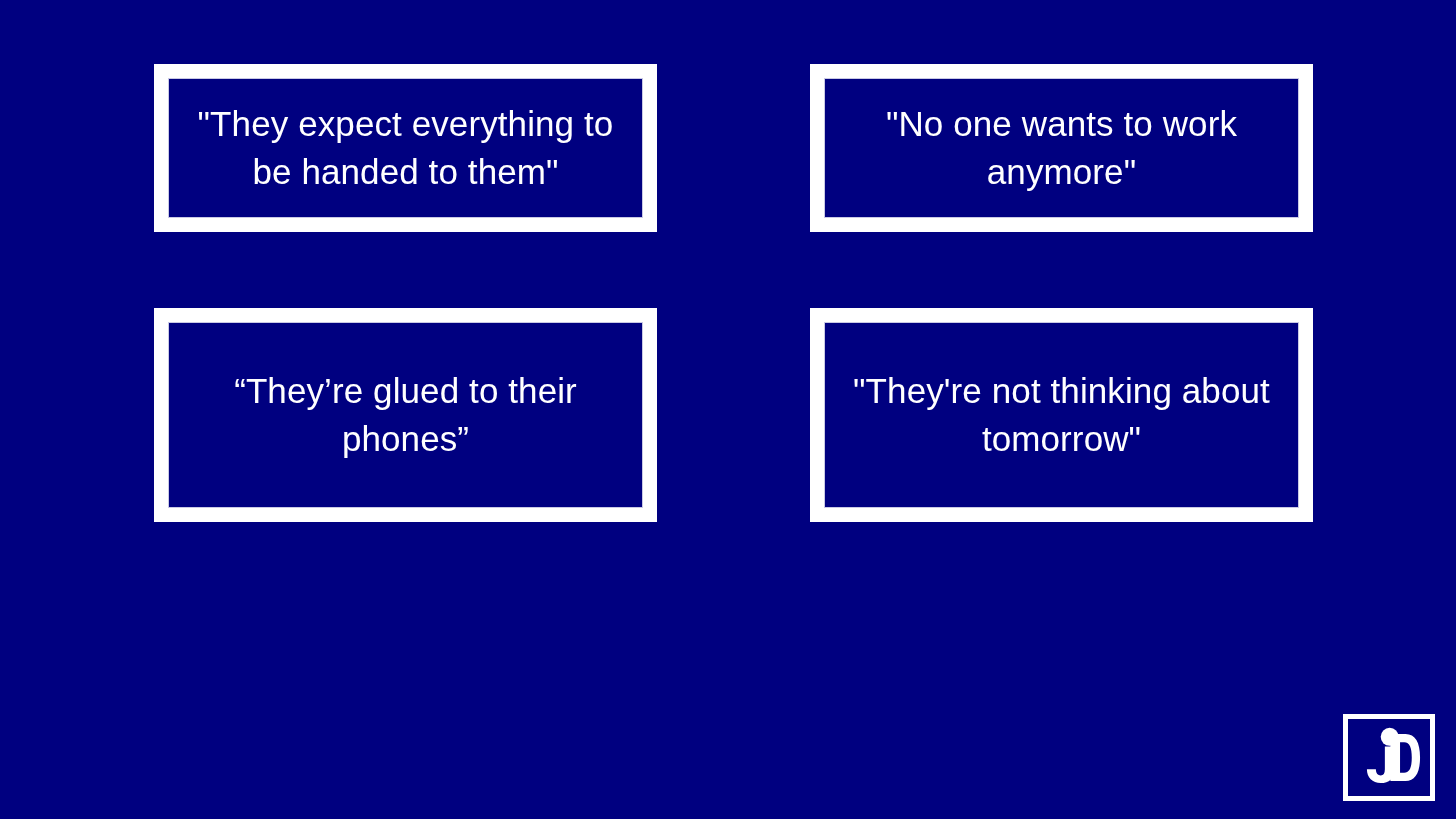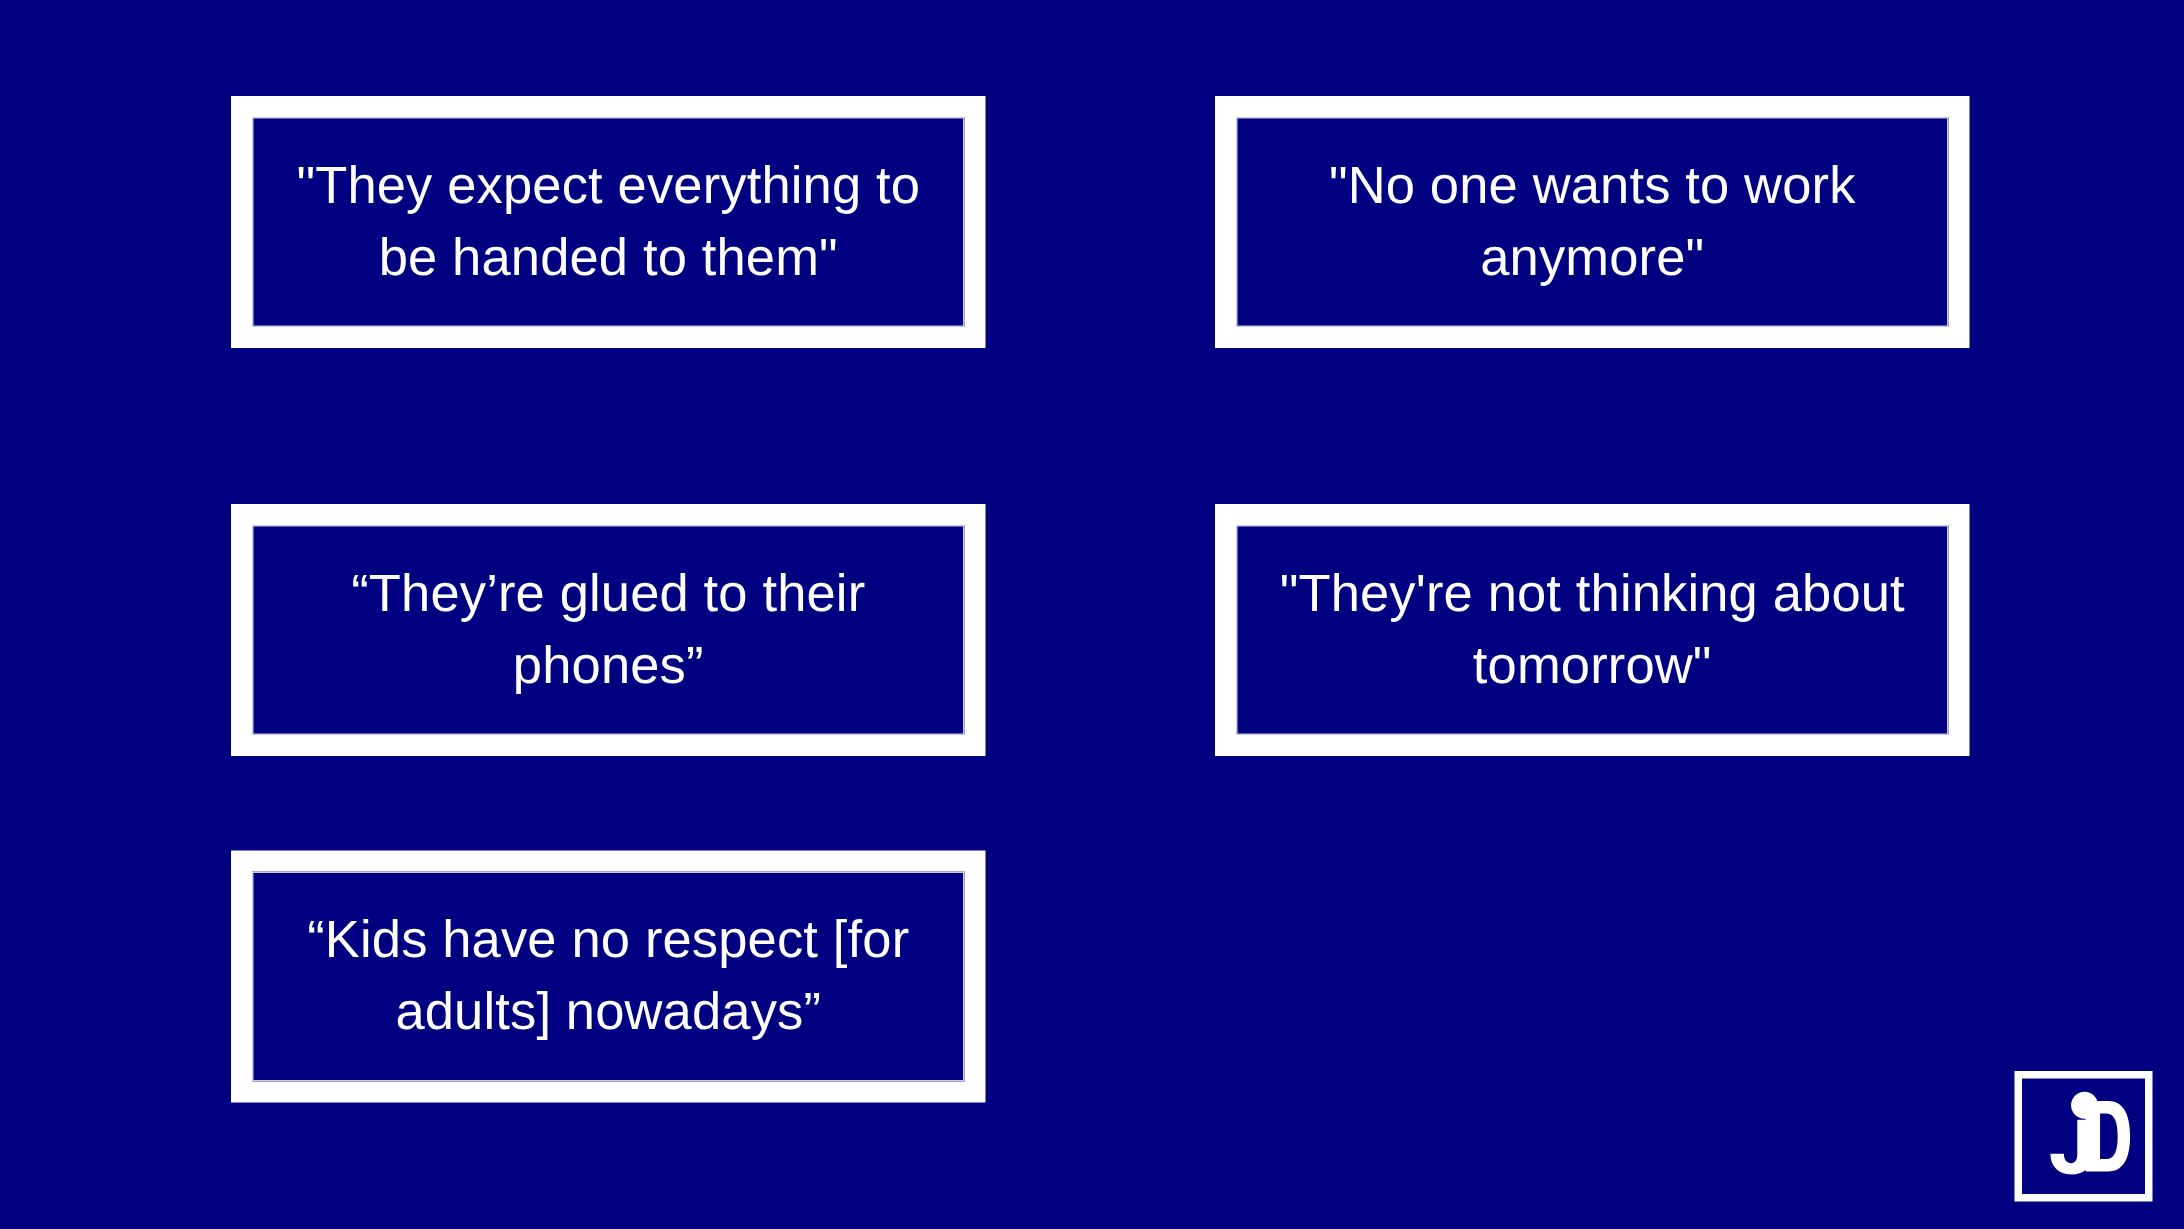--- a/index.html
+++ b/index.html
@@ -47,21 +47,21 @@
     text-align: center;
     letter-spacing: 0.1px;
     padding: 0 14px;
     font-weight: 400;
   }
 
   
   .col-left  { left: 154px;  width: 503px; }
   .col-right { left: 810px;  width: 503px; }
   .row-1 { top: 64px;  height: 168px; }
-  .row-2 { top: 336px; height: 168px; }
+  .row-2 { top: 308px; height: 214px; }
   .row-3 { top: 567px; height: 168px; }
 
   
   .logo {
     position: absolute;
     left: 1343px;
     top: 714px;
     width: 92px;
     height: 87px;
     box-sizing: border-box;
@@ -91,23 +91,20 @@
   </div>
 
   <div class="quote-card col-left row-2">
     <div class="quote-text">“They’re glued to their phones”</div>
   </div>
 
   <div class="quote-card col-right row-2">
     <div class="quote-text">"They're not thinking about tomorrow"</div>
   </div>
 
-  <div class="quote-card col-left row-3">
-    <div class="quote-text">“Kids have no respect [for adults] nowadays”</div>
-  </div>
 
 
   <div class="logo">
     <div class="logo-inner">
       <svg viewBox="0 0 100 100">
 
         <path d="M52 16 H74 C88 16 95 28 95 50 C95 72 88 84 74 84 H52 Z
                  M66 28 V72 H72 C80 72 83 64 83 50 C83 36 80 28 72 28 Z" fill="#ffffff" fill-rule="evenodd"></path>
 
         <path d="M44 34 H58 V68 C58 80 50 87 38 87 C26 87 18 79 18 67 H31

